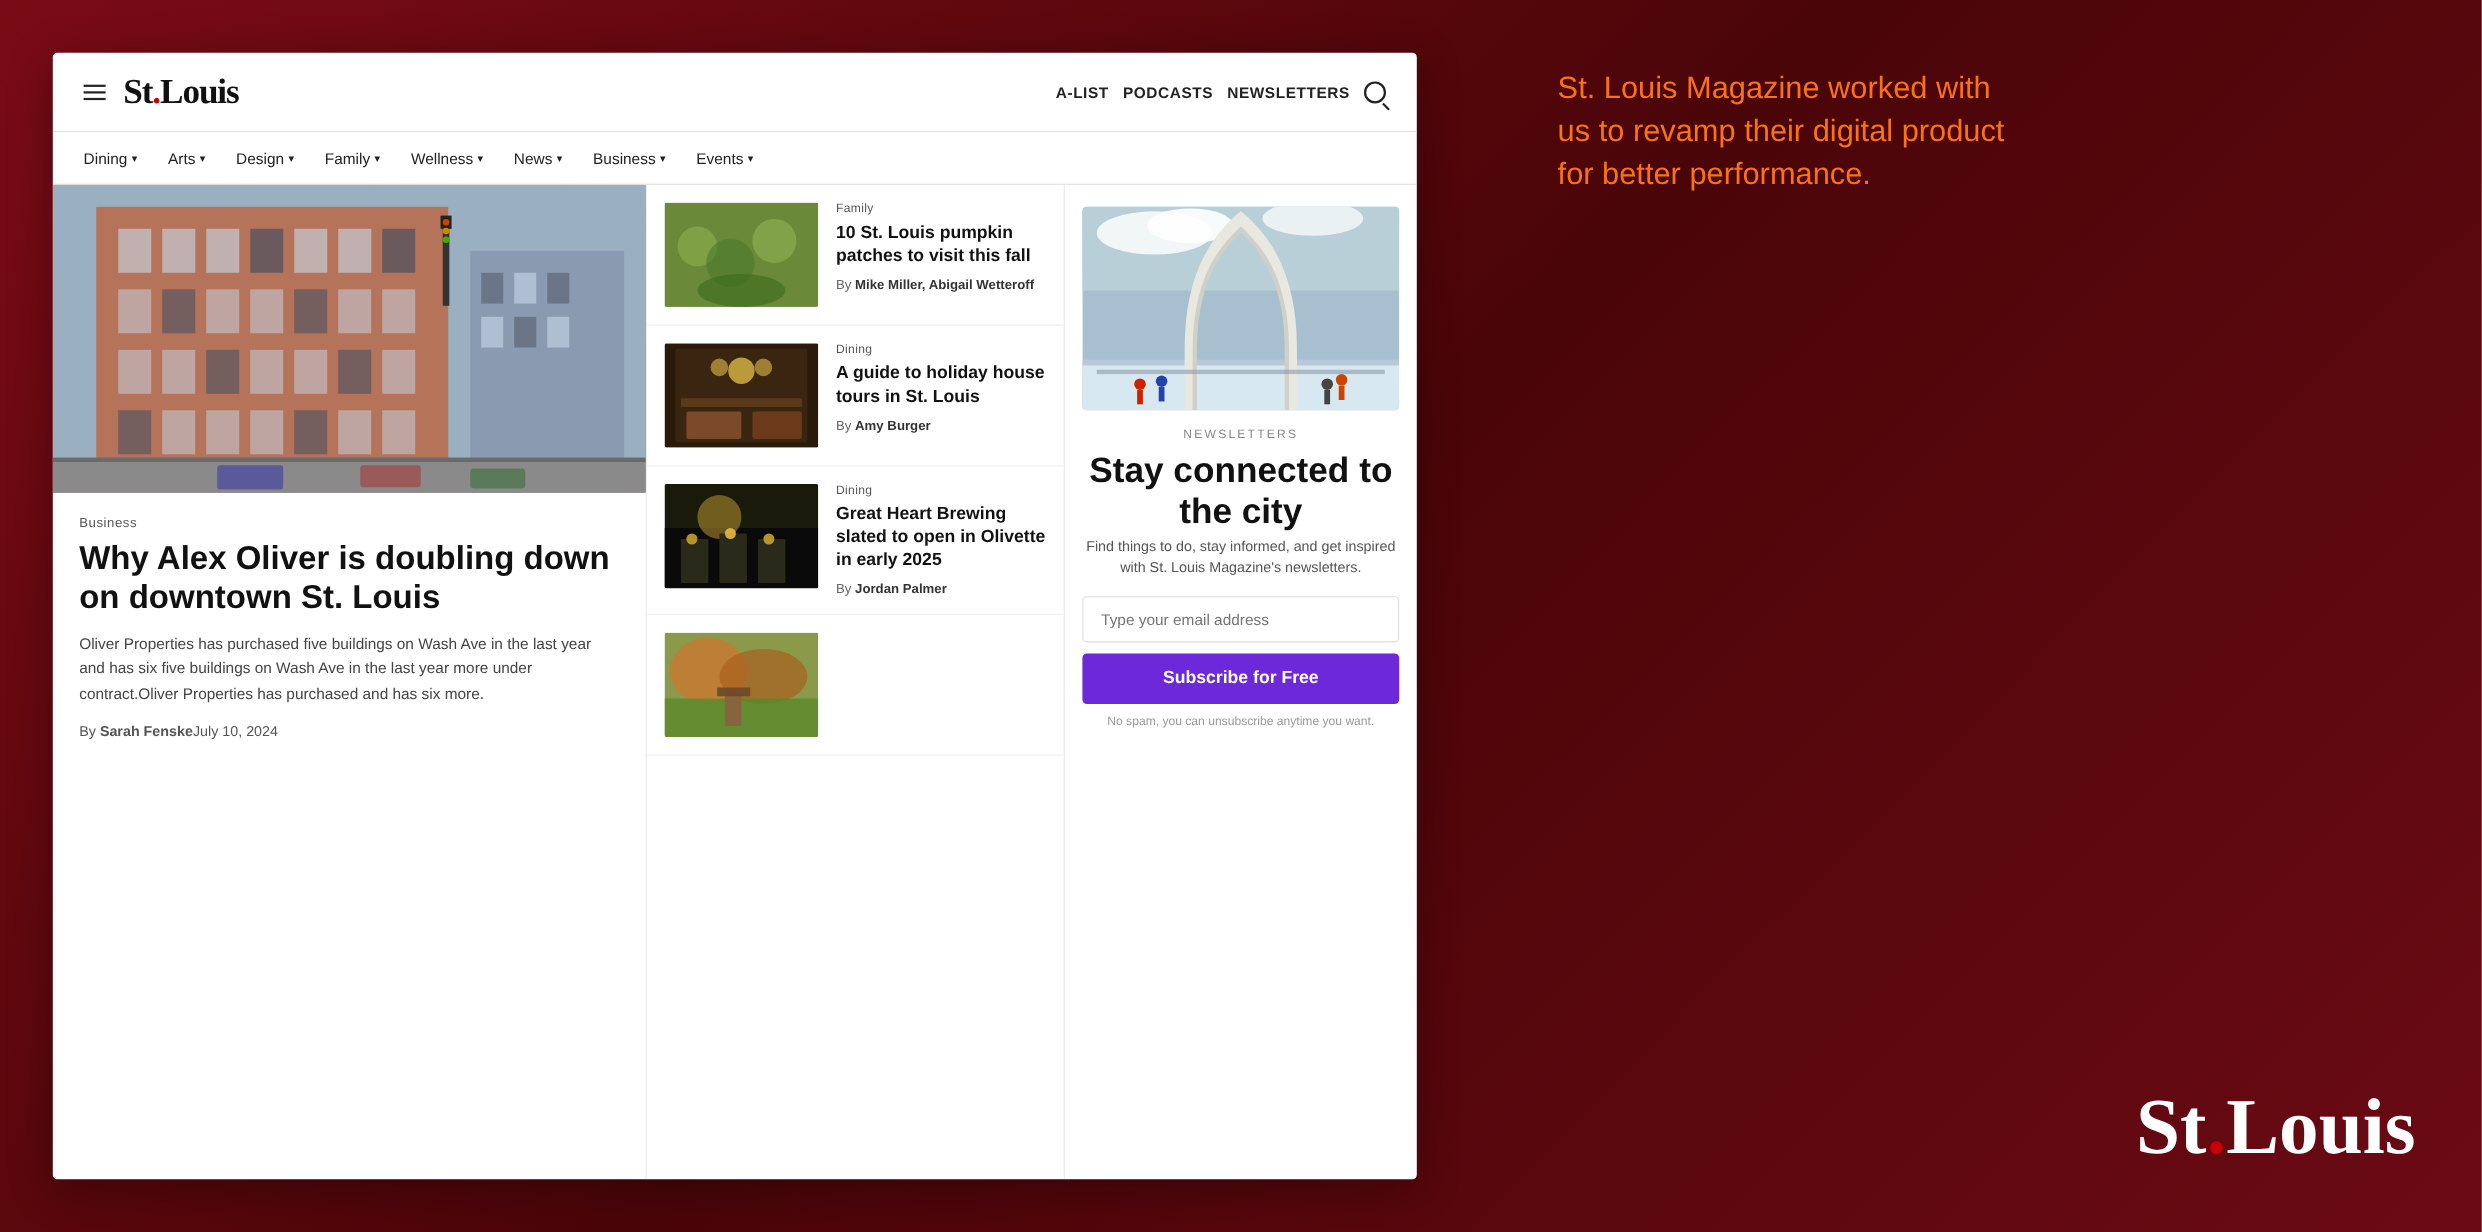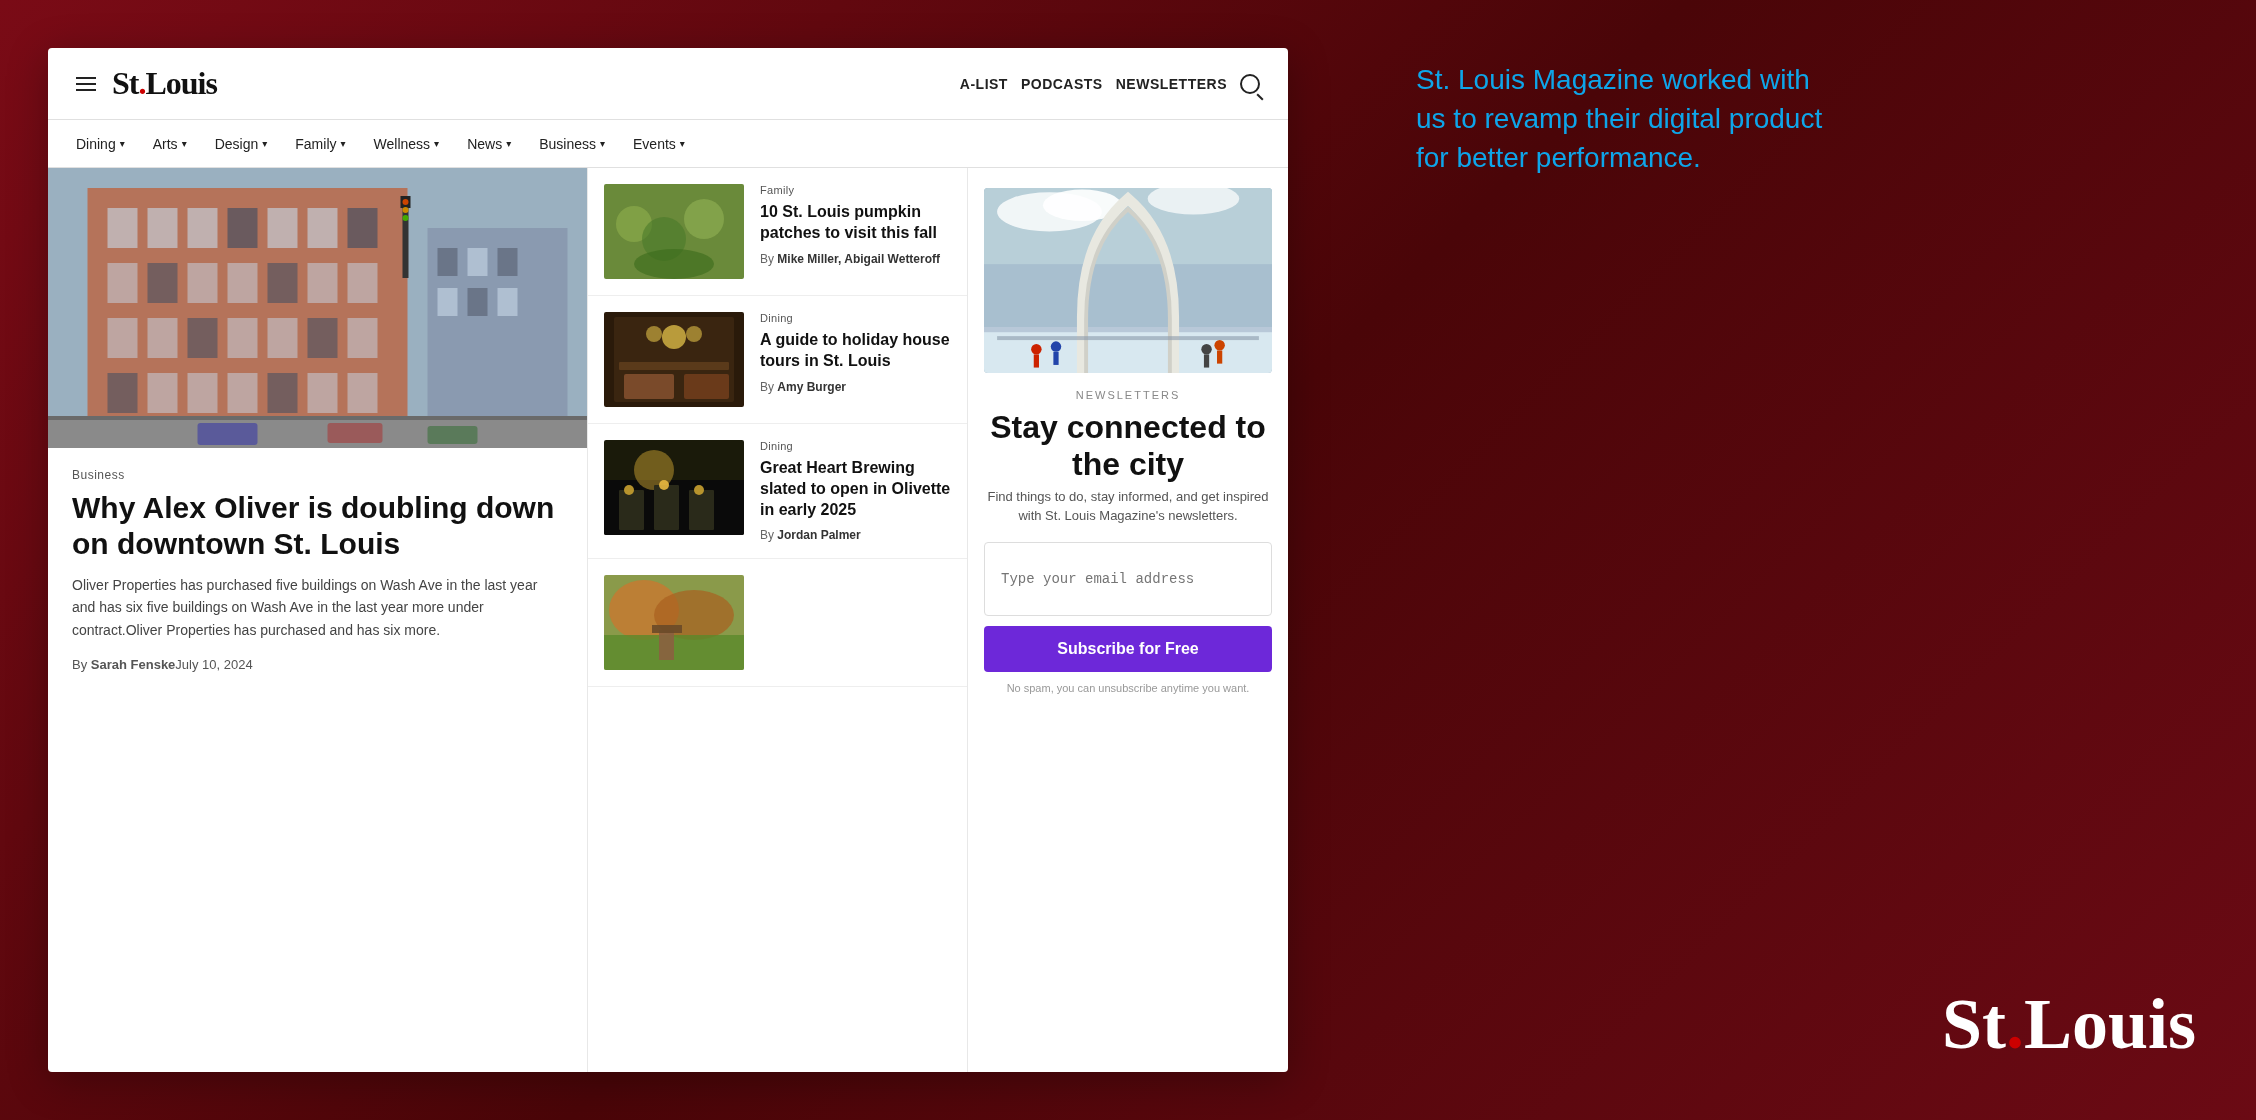--- a/index.html
+++ b/index.html
@@ -31,21 +31,21 @@
       width: 880px;
       height: 1120px;
       z-index: 1;
       display: flex;
       flex-direction: column;
       justify-content: space-between;
       padding: 60px 60px 60px 40px;
     }
 
     .right-tagline {
-      color: #0ea5e9;
+      color: #f97316;
       font-family: Arial, sans-serif;
       font-size: 28px;
       line-height: 1.4;
       font-weight: 400;
       max-width: 420px;
     }
 
     .right-logo {
       color: #fff;
       font-size: 72px;
@@ -339,25 +339,25 @@
       font-family: Arial, sans-serif;
       font-size: 13px;
       color: #555;
       text-align: center;
       line-height: 1.5;
       margin-bottom: 16px;
     }
 
     .email-input {
       width: 100%;
-      padding: 28px 16px;
+      padding: 12px 16px;
       border: 1px solid #ddd;
       border-radius: 4px;
       font-size: 14px;
-      font-family: Liberation Mono, monospace;
+      font-family: Liberation Sans, sans-serif;
       color: #aaa;
       margin-bottom: 10px;
       outline: none;
     }
 
     .subscribe-btn {
       width: 100%;
       padding: 14px;
       background: #6d28d9;
       color: #fff;

